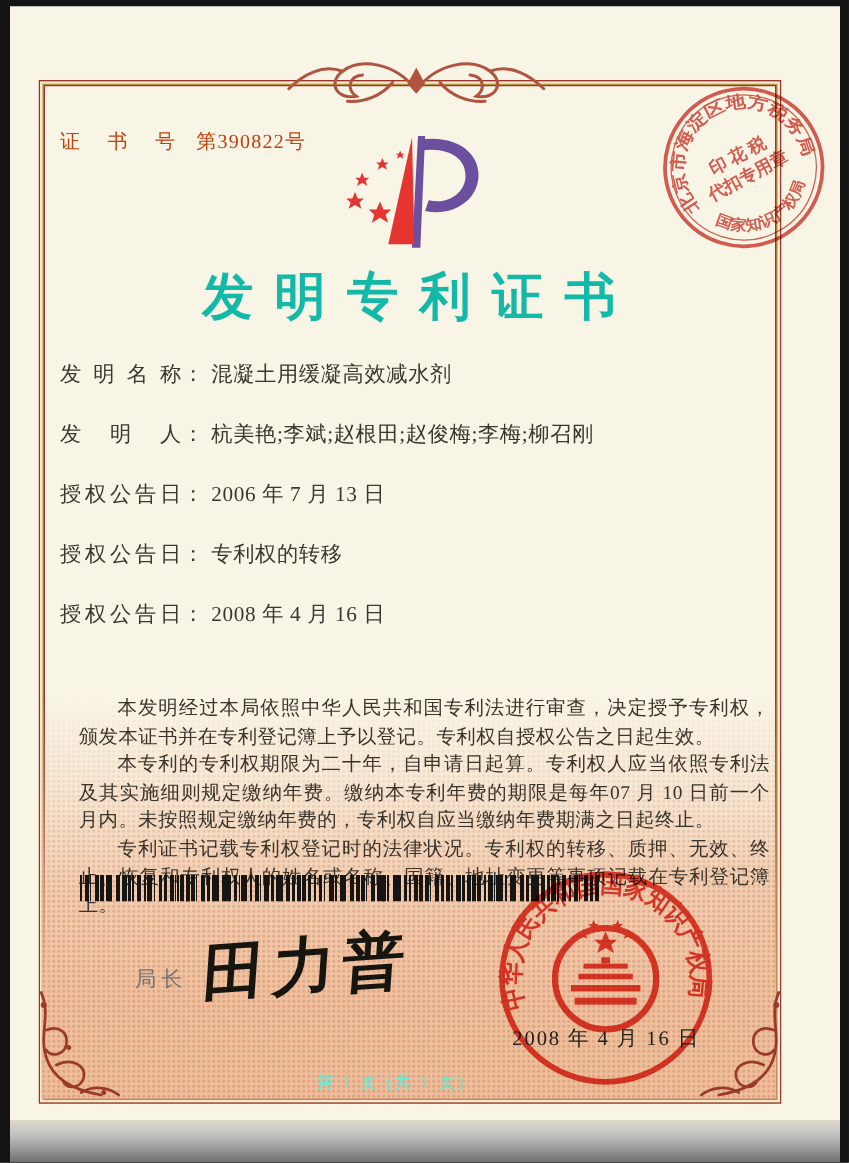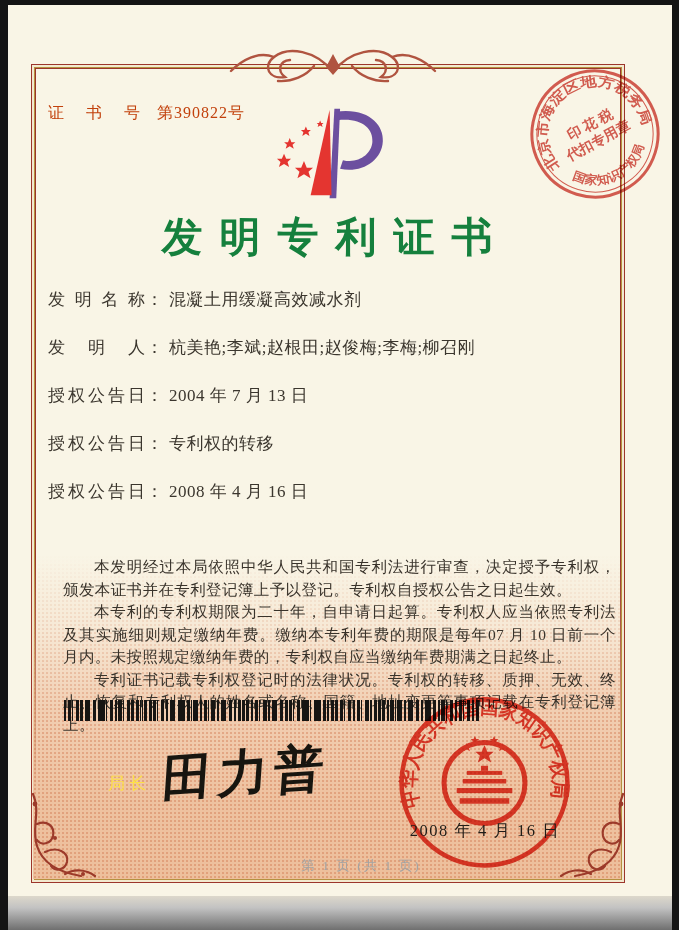--- a/index.html
+++ b/index.html
@@ -17,47 +17,47 @@
   .pink-dots{position:absolute;inset:0;
       background-image:radial-gradient(rgba(205,110,70,.38) 1px,transparent 1.3px);
       background-size:4px 4px;
       -webkit-mask-image:linear-gradient(180deg,transparent 0%,#000 55%);
       mask-image:linear-gradient(180deg,transparent 0%,#000 55%);}
   .cert-no{position:absolute;left:48px;top:103px;font-size:16px;color:#c2410c;}
   .cert-no .lbl{letter-spacing:9px;}
   .cert-no .val{margin-left:4px;letter-spacing:1px;}
   .logo{position:absolute;left:276px;top:106px;width:112px;height:95px;}
   .title{position:absolute;left:31px;top:210px;width:592px;text-align:center;
-         font-size:41px;font-weight:700;color:#15803d;letter-spacing:17px;text-indent:17px;}
+         font-size:41px;font-weight:700;color:#14b8a6;letter-spacing:17px;text-indent:17px;}
   .fields{position:absolute;left:48px;top:288px;width:540px;display:flex;
           flex-direction:column;gap:25px;font-size:17px;color:#3b362e;}
   .frow{white-space:nowrap;}
   .frow .lbl{display:inline-block;width:97px;text-align:justify;text-align-last:justify;}
   .frow .colon{margin:0 6px 0 1px;}
   .frow .val{letter-spacing:.5px;}
   .paras{position:absolute;left:63px;top:556px;width:553px;font-size:15.5px;
          line-height:22.5px;color:#39332b;text-align:justify;letter-spacing:.4px;}
   .paras p{margin:0;text-indent:2em;}
   .barcode{position:absolute;left:64px;top:700px;width:416px;height:21px;
      background-image:
        repeating-linear-gradient(90deg,#171513 0 2px,transparent 2px 4px,#171513 4px 7px,
          transparent 7px 8px,#171513 8px 9px,transparent 9px 12px,#171513 12px 15px,transparent 15px 17px),
        repeating-linear-gradient(90deg,transparent 0 5px,#171513 5px 7px,transparent 7px 16px,
          #171513 16px 17px,transparent 17px 23px,#171513 23px 26px,transparent 26px 31px);}
-  .director{position:absolute;left:108px;top:772px;font-size:17px;letter-spacing:4px;color:#fde047;}
+  .director{position:absolute;left:108px;top:772px;font-size:17px;letter-spacing:4px;color:#737373;}
   .signature{position:absolute;left:162px;top:740px;font-size:50px;font-weight:700;color:#17150f;
              transform:rotate(-4deg) skewX(-8deg);letter-spacing:6px;}
   .seal{position:absolute;left:396px;top:694px;width:177px;height:177px;
         opacity:.93;mix-blend-mode:multiply;}
   .seal-date{position:absolute;left:396px;top:820px;width:178px;text-align:center;
              font-size:16.5px;color:#201d18;letter-spacing:1.5px;}
   .tax-stamp{position:absolute;left:527px;top:66px;width:136px;height:136px;
              transform:rotate(-28deg);opacity:.85;mix-blend-mode:multiply;}
   .footer{position:absolute;left:31px;top:857px;width:564px;text-align:center;
-          font-size:13.5px;color:#a3a3a3;letter-spacing:2px;padding-left:48px;}
+          font-size:13.5px;color:#5eead4;letter-spacing:2px;}
   .ornament{position:absolute;left:226px;top:40px;width:214px;height:50px;}
   .flourish{position:absolute;width:88px;height:92px;}
   .flourish.bl{left:25px;top:790px;}
   .flourish.br{left:543px;top:790px;transform:scaleX(-1);}
   svg text{font-family:"Liberation Serif","DejaVu Serif",serif;}
 </style>
 </head>
 <body>
 
 <div class="stage">
@@ -126,21 +126,21 @@
   <div class="title">发明专利证书</div>
 
   <div class="fields">
     <div class="frow">
       <span class="lbl">发明名称</span><span class="colon">：</span><span class="val">混凝土用缓凝高效减水剂</span>
     </div>
     <div class="frow">
       <span class="lbl">发明人</span><span class="colon">：</span><span class="val">杭美艳;李斌;赵根田;赵俊梅;李梅;柳召刚</span>
     </div>
     <div class="frow">
-      <span class="lbl">授权公告日</span><span class="colon">：</span><span class="val">2004 年 7 月 13 日</span>
+      <span class="lbl">授权公告日</span><span class="colon">：</span><span class="val">2006 年 7 月 13 日</span>
     </div>
     <div class="frow">
       <span class="lbl">授权公告日</span><span class="colon">：</span><span class="val">专利权的转移</span>
     </div>
     <div class="frow">
       <span class="lbl">授权公告日</span><span class="colon">：</span><span class="val">2008 年 4 月 16 日</span>
     </div>
   </div>
 
   <div class="paras">

